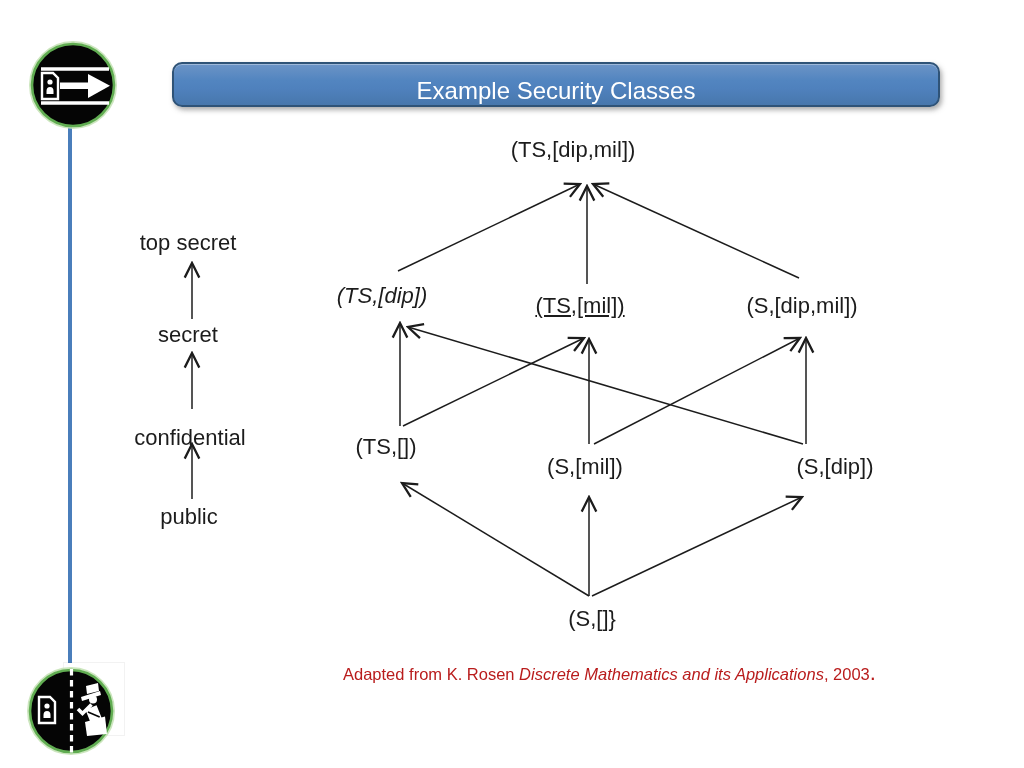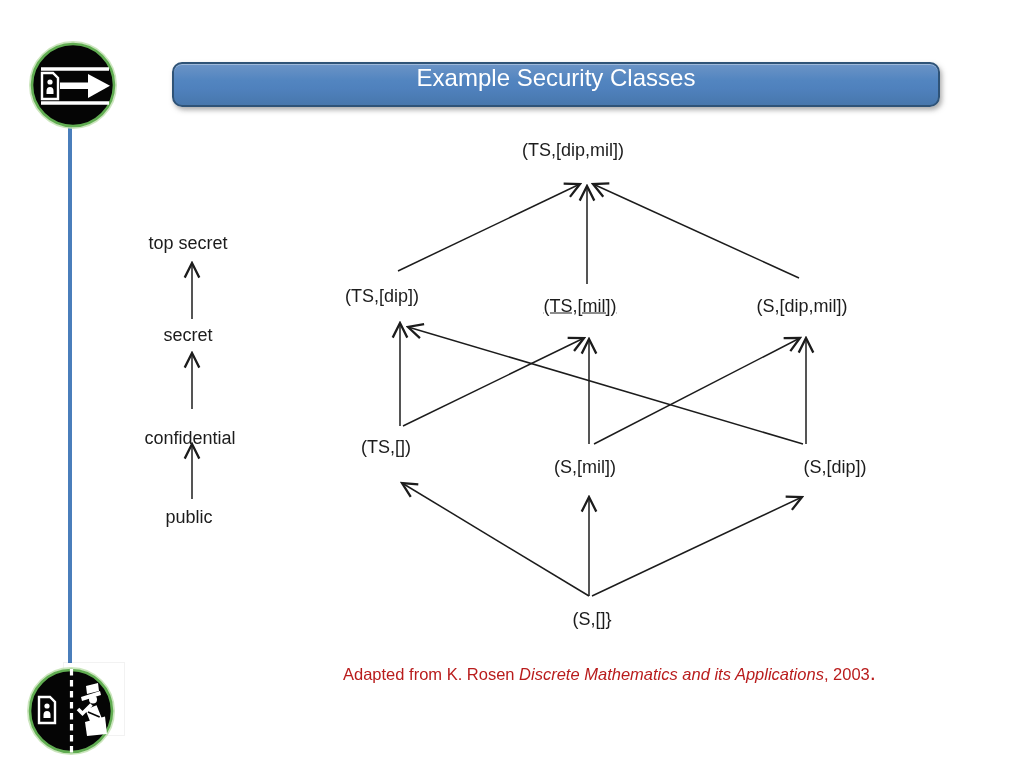--- a/index.html
+++ b/index.html
@@ -6,38 +6,38 @@
   .slide{
     position:relative;width:1024px;height:768px;background:#ffffff;overflow:hidden;
     font-family:"Liberation Sans",sans-serif;color:#1c1c1c;
   }
   
   .banner{
     position:absolute;box-sizing:border-box;border-radius:10px;
     background:linear-gradient(180deg,#6c94c6 0%,#5285c0 40%,#4f81bd 60%,#4877ac 100%);
     border:2px solid #2f5377;
     box-shadow:2px 3px 5px rgba(90,90,90,.5), inset 0 1px 0 rgba(255,255,255,.35);
-    display:flex;align-items:flex-start;justify-content:center;
+    display:flex;align-items:flex-end;justify-content:center;
   }
   .banner span{color:#ffffff;white-space:pre;}
   .title-banner{left:172px;top:62px;width:768px;height:45px;}
   .title-banner span{font-size:24px;}
   .footer-banner{left:148px;top:707px;width:768px;height:43px;}
   .footer-banner span{font-size:21px;}
   
   .vline{position:absolute;left:68px;top:124px;width:3.5px;height:544px;background:#4a7ebb;}
   .icon{position:absolute;width:88px;height:88px;}
   .icon-top{left:29px;top:41px;}
   .icon-bottom{left:27px;top:667px;}
   .icon-bg-square{position:absolute;left:64px;top:663px;width:60px;height:72px;background:#ffffff;box-shadow:0 0 0 1px rgba(0,0,0,0.05);}
   
   .diagram-svg{position:absolute;left:0;top:0;width:1024px;height:768px;}
   .node-label{
     position:absolute;transform:translate(-50%,-50%);
-    font-size:18px;color:#1c1c1c;white-space:nowrap;letter-spacing:0px;
+    font-size:22px;color:#1c1c1c;white-space:nowrap;letter-spacing:0px;
   }
   
   .attribution{position:absolute;left:343px;top:660px;font-size:16.5px;color:#b91c1c;white-space:pre;}
   .attribution .book{font-style:italic;}
   .attribution .period{font-size:22px;}
 </style>
 </head>
 <body>
 
 <div class="slide">
@@ -100,21 +100,21 @@
       <line x1="589" y1="596" x2="402" y2="483" stroke="#1c1c1c" stroke-width="1.5" marker-end="url(#ah)"></line>
       <line x1="589" y1="596" x2="589" y2="497" stroke="#1c1c1c" stroke-width="1.5" marker-end="url(#ah)"></line>
       <line x1="592" y1="596" x2="802" y2="497" stroke="#1c1c1c" stroke-width="1.5" marker-end="url(#ah)"></line>
       <line x1="192" y1="499" x2="192" y2="444" stroke="#1c1c1c" stroke-width="1.5" marker-end="url(#ah)"></line>
       <line x1="192" y1="409" x2="192" y2="353" stroke="#1c1c1c" stroke-width="1.5" marker-end="url(#ah)"></line>
       <line x1="192" y1="319" x2="192" y2="263" stroke="#1c1c1c" stroke-width="1.5" marker-end="url(#ah)"></line>
     </svg>
 
   <div>
       <div class="node-label" style="left: 573px; top: 150px;">(TS,[dip,mil])</div>
-      <div class="node-label" style="left: 382px; top: 296px;">(TS,[dip])</div>
+      <div class="node-label" style="left: 382px; top: 296px; font-style: italic;">(TS,[dip])</div>
       <div class="node-label" style="left: 580px; top: 306px; text-decoration: underline;">(TS,[mil])</div>
       <div class="node-label" style="left: 802px; top: 306px;">(S,[dip,mil])</div>
       <div class="node-label" style="left: 386px; top: 447px;">(TS,[])</div>
       <div class="node-label" style="left: 585px; top: 467px;">(S,[mil])</div>
       <div class="node-label" style="left: 835px; top: 467px;">(S,[dip])</div>
       <div class="node-label" style="left: 592px; top: 619px;">(S,[]}</div>
       <div class="node-label" style="left: 189px; top: 517px;">public</div>
       <div class="node-label" style="left: 190px; top: 438px;">confidential</div>
       <div class="node-label" style="left: 188px; top: 335px;">secret</div>
       <div class="node-label" style="left: 188px; top: 243px;">top secret</div>

